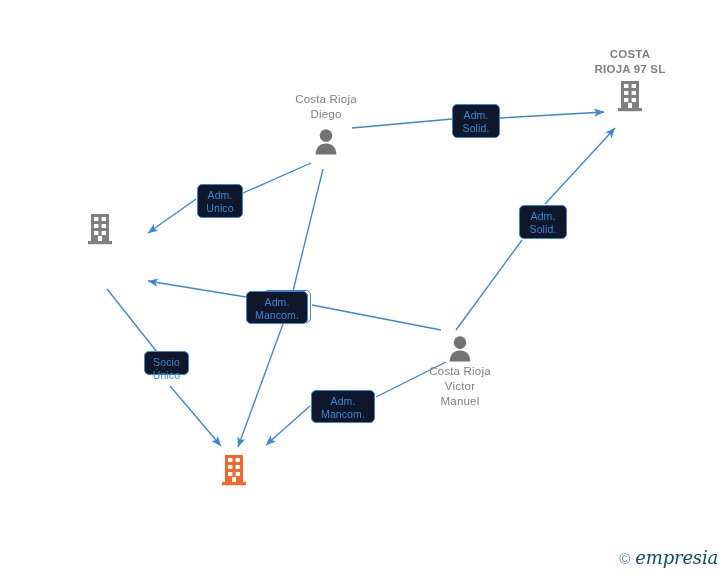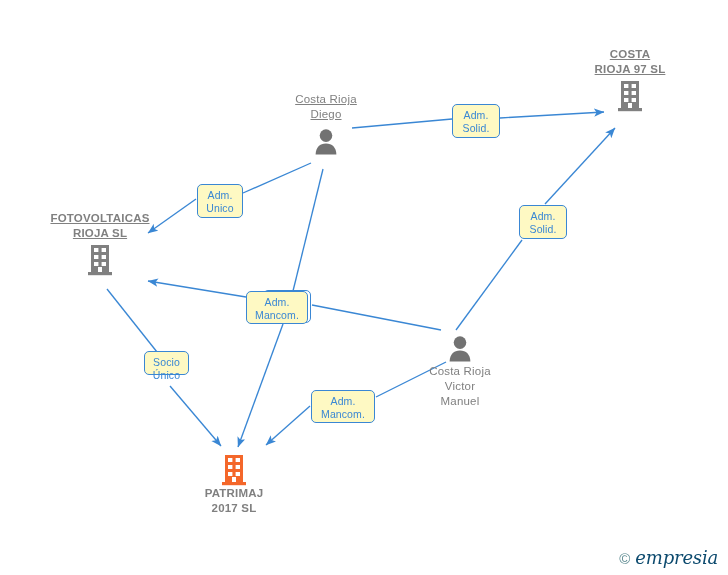--- a/index.html
+++ b/index.html
@@ -38,31 +38,31 @@
     height:34px;
     line-height:34px;
   }
   .node-label{
     display:block;
     white-space:pre-line;
   }
   .node.company .node-label{ font-weight:bold; }
   .node.person  .node-label{ font-weight:normal; }
 
-  .node.label-above .node-label{ margin-bottom:1px;text-decoration:underline; }
+  .node.label-above .node-label{ margin-bottom:1px; }
 
   
   svg.bldg{ width:26px;height:32px;display:inline-block;vertical-align:middle; }
   svg.person{ width:26px;height:28px;display:inline-block;vertical-align:middle; }
 
   
   .badge{
     position:absolute;
     box-sizing:border-box;
-    background:#fef9c3;
+    background:#0f172a;
     border:1px solid #3a87d4;
     border-radius:5px;
     color:#3a87d4;
     font-size:10.5px;
     line-height:13px;
     text-align:center;
     padding:4px 5px 4px 5px;
     white-space:pre-line;
     letter-spacing:.1px;
   }
@@ -174,22 +174,20 @@
 Diego</span>
     <span class="glyph">
       <svg class="person" viewBox="0 0 26 28" xmlns="http://www.w3.org/2000/svg" aria-hidden="true">
         <circle cx="13" cy="8.6" r="6.3" fill="#727272"></circle>
         <path d="M13,16.6 C19.2,16.6 23.2,20.6 23.4,27.4 L2.6,27.4 C2.8,20.6 6.8,16.6 13,16.6 Z" fill="#727272"></path>
       </svg>
     </span>
   </div>
 
   <div class="node company label-above" style="left:100px;top:211px;">
-    <span class="node-label">FOTOVOLTAICAS
-RIOJA  SL</span>
     <span class="glyph">
       <svg class="bldg" viewBox="0 0 26 32" xmlns="http://www.w3.org/2000/svg" aria-hidden="true">
         <rect x="4" y="1" width="18" height="27" fill="#808080"></rect>
         <rect x="1" y="28" width="24" height="3.2" fill="#808080"></rect>
         <rect x="7" y="4" width="4.4" height="4" fill="#ffffff"></rect>
         <rect x="14.6" y="4" width="4.4" height="4" fill="#ffffff"></rect>
         <rect x="7" y="11" width="4.4" height="4" fill="#ffffff"></rect>
         <rect x="14.6" y="11" width="4.4" height="4" fill="#ffffff"></rect>
         <rect x="7" y="18" width="4.4" height="4" fill="#ffffff"></rect>
         <rect x="14.6" y="18" width="4.4" height="4" fill="#ffffff"></rect>
@@ -217,22 +215,20 @@
         <rect x="1" y="28" width="24" height="3.2" fill="#f4672a"></rect>
         <rect x="7" y="4" width="4.4" height="4" fill="#ffffff"></rect>
         <rect x="14.6" y="4" width="4.4" height="4" fill="#ffffff"></rect>
         <rect x="7" y="11" width="4.4" height="4" fill="#ffffff"></rect>
         <rect x="14.6" y="11" width="4.4" height="4" fill="#ffffff"></rect>
         <rect x="7" y="18" width="4.4" height="4" fill="#ffffff"></rect>
         <rect x="14.6" y="18" width="4.4" height="4" fill="#ffffff"></rect>
         <rect x="11" y="23" width="4" height="5" fill="#ffffff"></rect>
       </svg>
     </span>
-    <span class="node-label">PATRIMAJ
-2017  SL</span>
   </div>
 
   <div id="watermark">
     <span class="copy">©</span>
     <span class="brand">empresia</span>
   </div>
 
 </div>
 
 </body></html>

